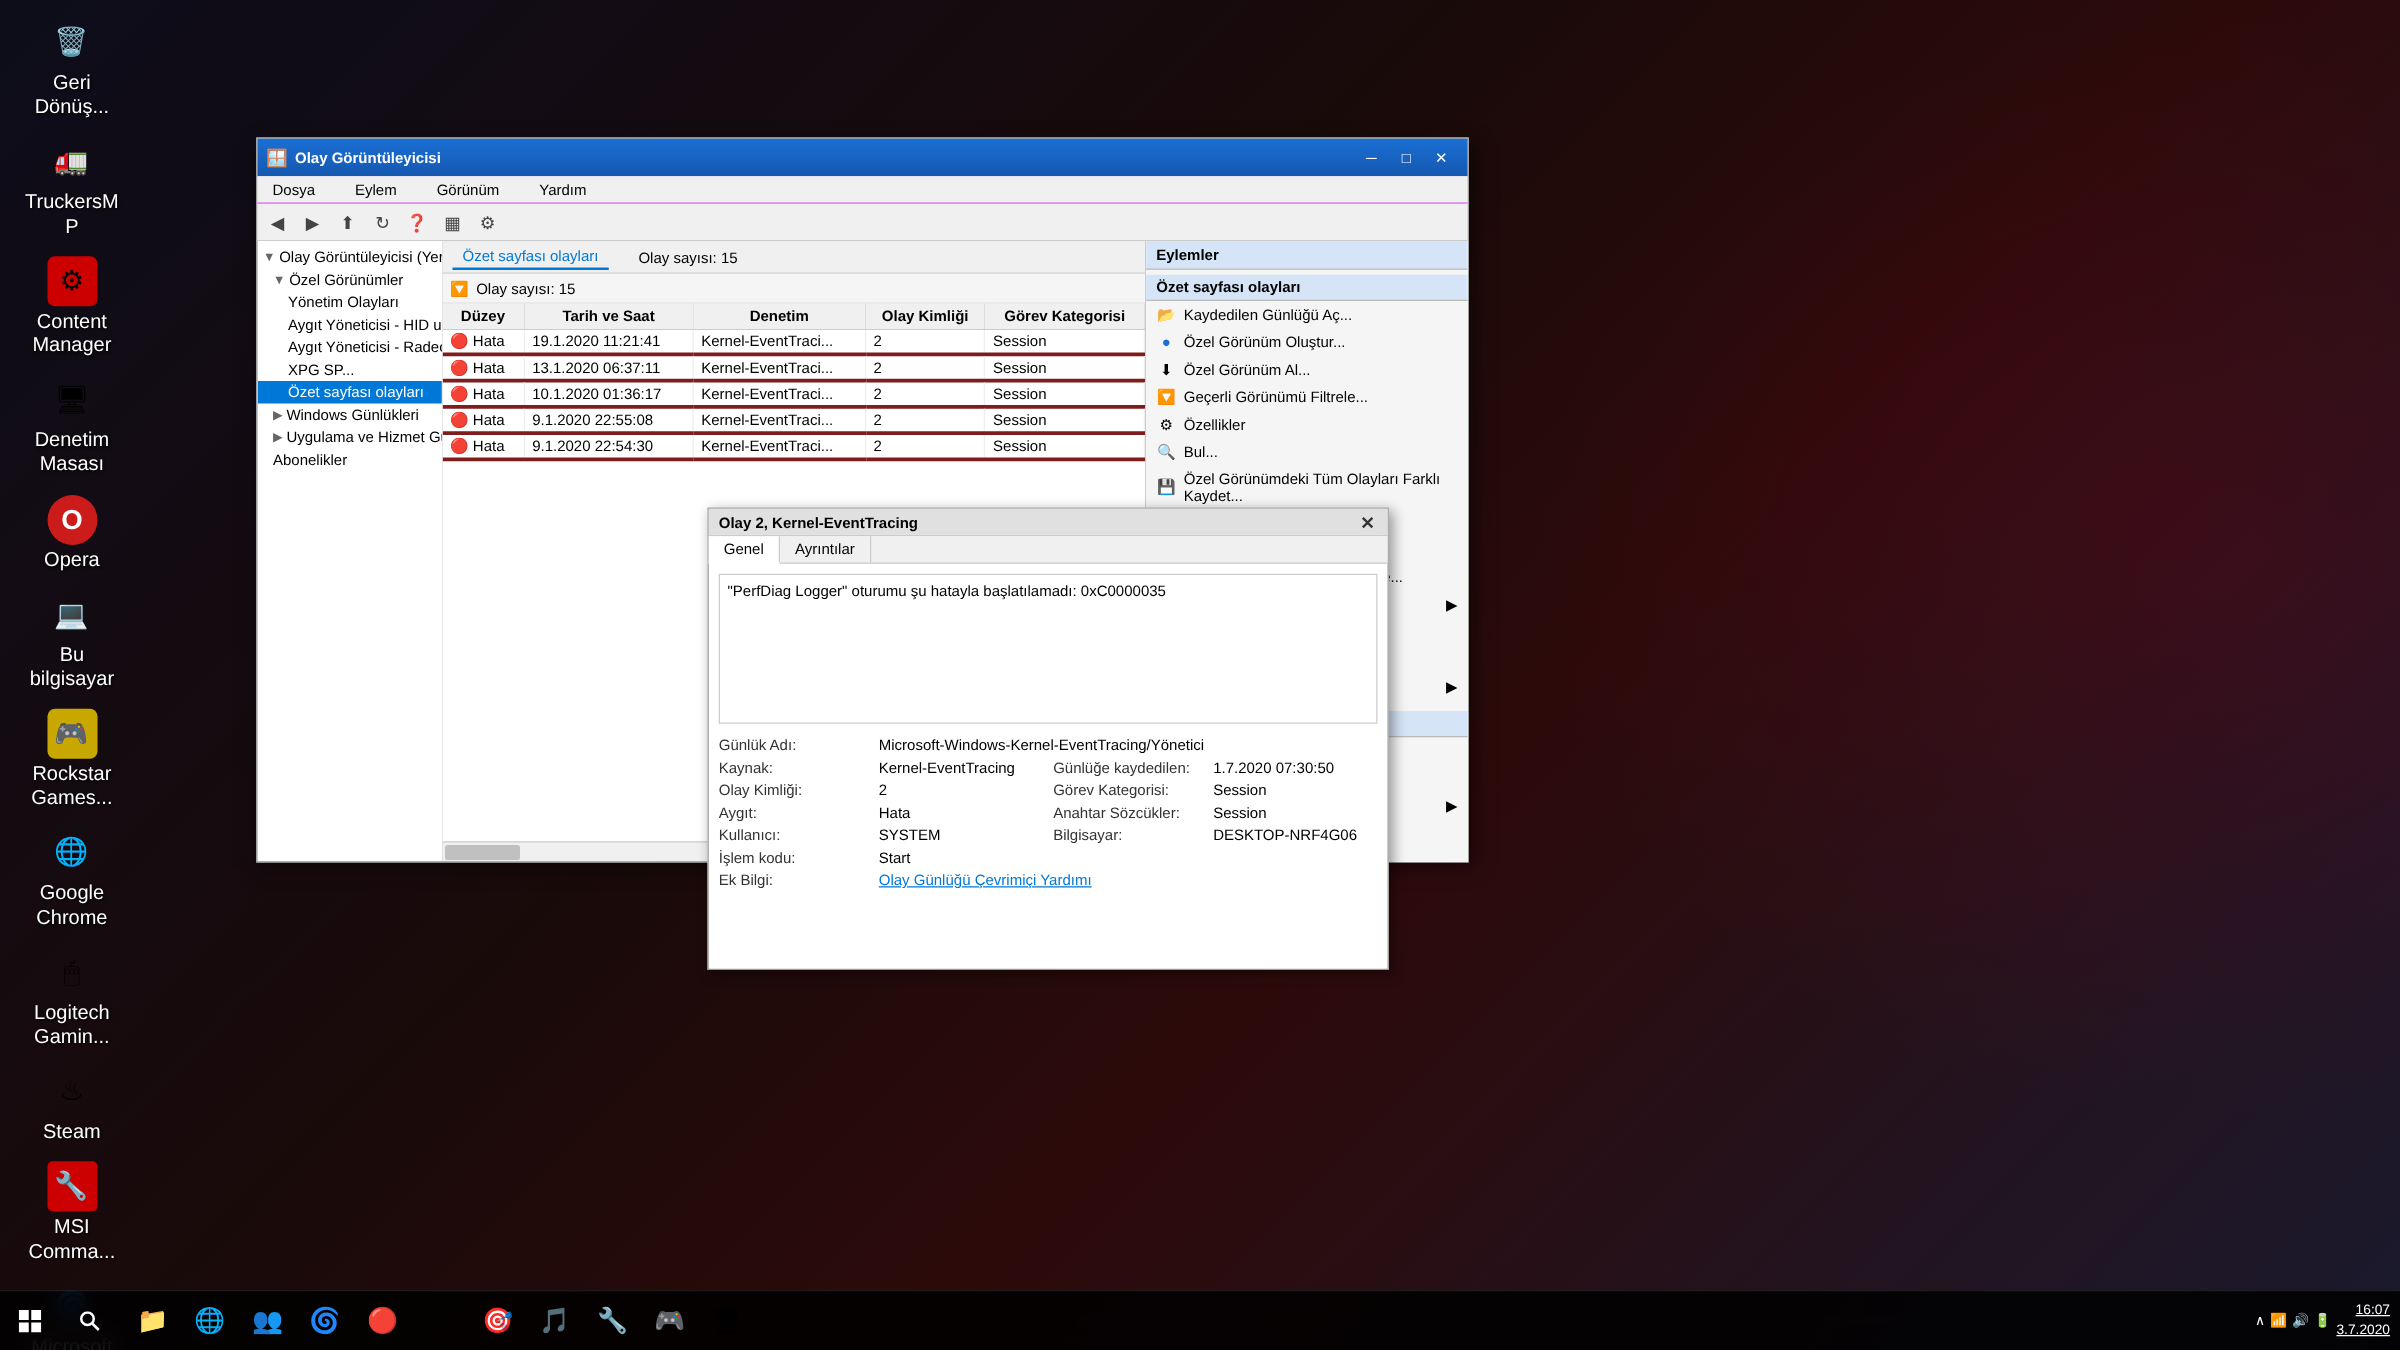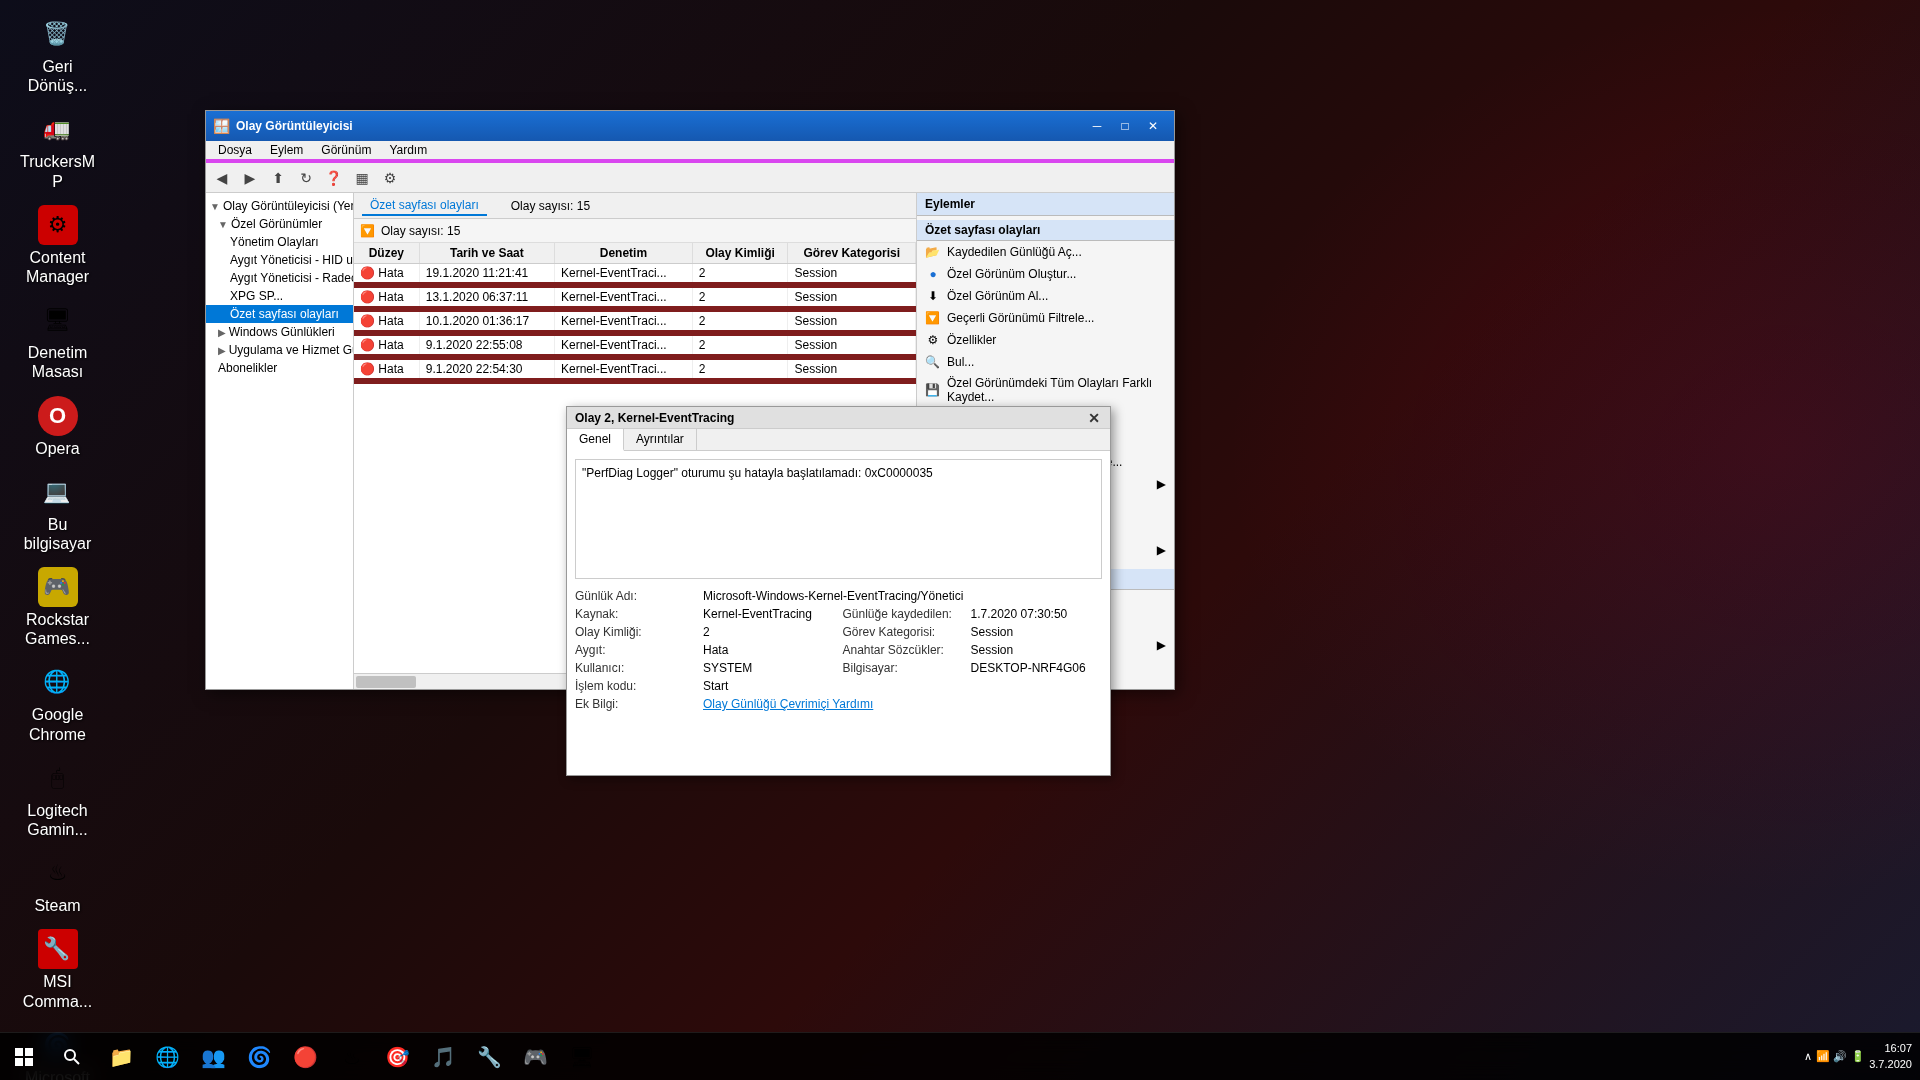--- a/index.html
+++ b/index.html
@@ -133,20 +133,21 @@
       align-items: center;
       padding-right: 8px;
       gap: 4px;
       color: white;
       font-size: 11px;
     }
 
     .taskbar-time {
       text-align: right;
       line-height: 1.4;
+      text-decoration: underline;
     }
 
     
     .main-window {
       position: absolute;
       top: 110px;
       left: 205px;
       width: 970px;
       height: 580px;
       background: #f0f0f0;
@@ -196,25 +197,25 @@
       display: flex;
       align-items: center;
       justify-content: center;
       font-size: 12px;
     }
 
     
     .menu-bar {
       height: 22px;
       background: #f0f0f0;
-      border-bottom: 4px solid #d946ef;
+      border-bottom: 1px solid #d946ef;
       display: flex;
       align-items: center;
       padding: 0 4px;
-      gap: 2px;
+      gap: 16px;
     }
 
     .menu-item {
       padding: 2px 8px;
       cursor: pointer;
       border-radius: 2px;
       color: #000;
       font-size: 12px;
     }
 
@@ -343,21 +344,21 @@
       border-right: 1px solid #ddd;
       padding: 3px 6px;
       text-align: center;
       font-weight: bold;
       position: sticky;
       top: 0;
     }
 
     .events-table td {
       padding: 2px 6px;
-      border-bottom: 6px solid #7f1d1d;
+      border-bottom: 3px solid #7f1d1d;
       border-right: 1px solid #eee;
       margin-left: 12px;
     }
 
     .error-icon {
       color: #cc0000;
       font-weight: bold;
     }
 
     

